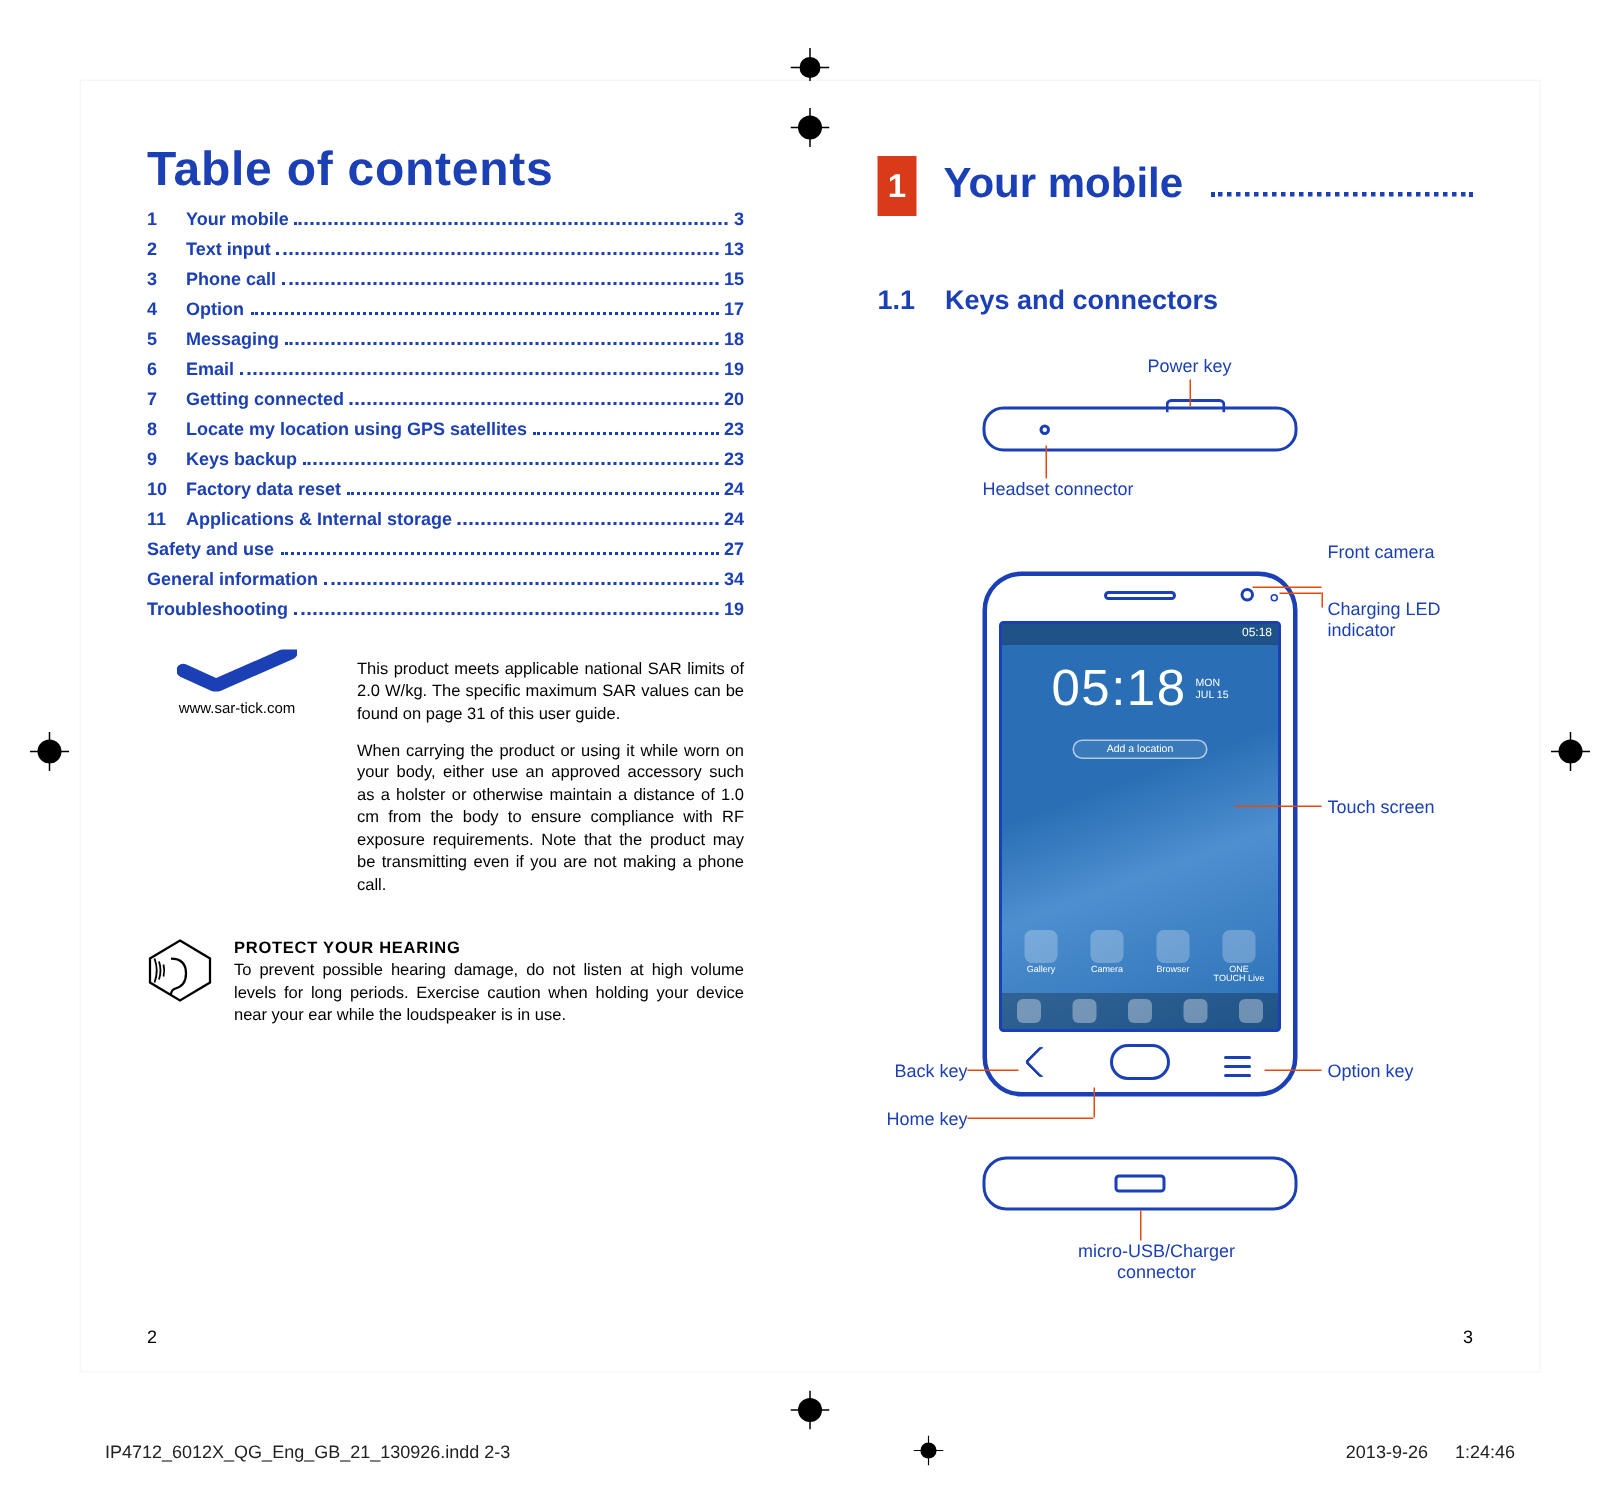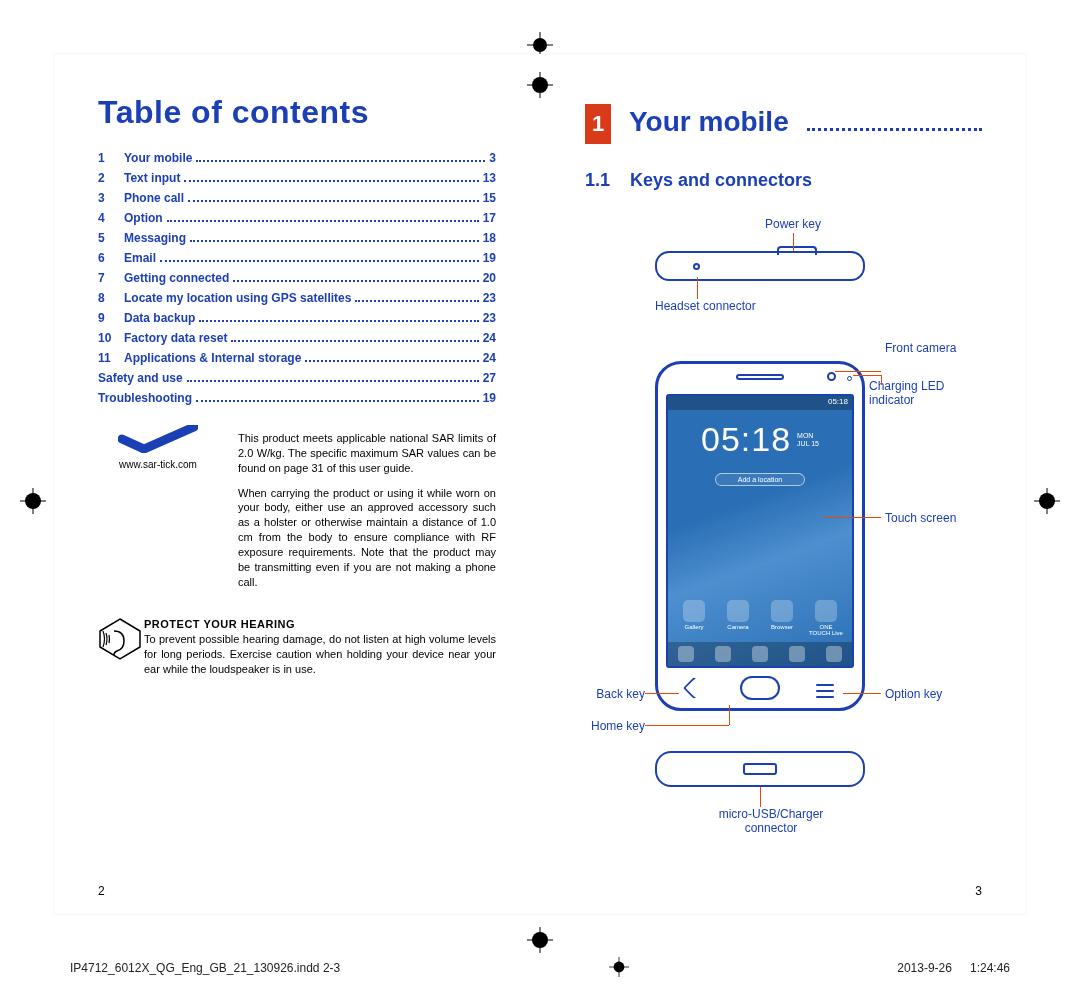--- a/index.html
+++ b/index.html
@@ -32,21 +32,21 @@
   .page {
     width: 50%;
     padding: 40px 44px 30px 44px;
     position: relative;
   }
   .page + .page { border-left: 1px solid rgba(0,0,0,0); }
   h1.toc-title {
     color: var(--blue);
     font-size: 32px;
     font-weight: 700;
-    margin: 0 0 18px 0;
+    margin: 0 0 6px 0;
     letter-spacing: .5px;
   }
   .toc { font-size: 12px; color: var(--blue); font-weight: 700; }
   .toc-line {
     display: flex;
     align-items: baseline;
     margin: 2px 0;
     line-height: 1.5;
   }
   .toc-line .num { width: 26px; flex: none; }
@@ -88,21 +88,21 @@
     flex: 1;
     font-size: 11px;
     color: #000;
     text-align: justify;
     line-height: 1.35;
   }
   .sar-body p { margin: 0 0 10px 0; }
   .hearing {
     margin-top: 18px;
     display: flex;
-    gap: 2px;
+    gap: 14px;
   }
   .hearing-icon {
     width: 44px; height: 44px;
     flex: none;
   }
   .hearing-text {
     flex: 1;
     font-size: 11px;
     color:#000;
     text-align: justify;
@@ -139,21 +139,21 @@
     flex:1;
     border-bottom: 3px dotted var(--blue);
     height: 0;
     margin-bottom: 6px;
   }
   .section-head {
     display:flex; gap:20px; align-items:baseline;
     margin-bottom: 20px;
   }
   .section-num { color: var(--blue); font-size:18px; font-weight:700; }
-  .section-title { color: var(--blue); font-size:18px; font-weight:700; }
+  .section-title { color: var(--blue); font-size:18px; font-weight:700;margin-top:20px; }
 
   .diagram {
     position: relative;
     height: 640px;
     font-size: 12px;
     color: var(--blue);
   }
   .call {
     position:absolute;
     color: var(--blue);
@@ -370,41 +370,47 @@
           <span class="pg">20</span>
         </div>
         <div class="toc-line">
           <span class="num">8</span>
           <span class="label">Locate my location using GPS satellites</span>
           <span class="dots"></span>
           <span class="pg">23</span>
         </div>
         <div class="toc-line">
           <span class="num">9</span>
-          <span class="label">Data backup</span>
+          <span class="label">Keys backup</span>
           <span class="dots"></span>
           <span class="pg">23</span>
         </div>
         <div class="toc-line">
           <span class="num">10</span>
           <span class="label">Factory data reset</span>
           <span class="dots"></span>
           <span class="pg">24</span>
         </div>
         <div class="toc-line">
           <span class="num">11</span>
           <span class="label">Applications &amp; Internal storage</span>
           <span class="dots"></span>
           <span class="pg">24</span>
         </div>
         <div class="toc-line noNum">
           <span class="num"></span>
           <span class="label">Safety and use</span>
           <span class="dots"></span>
           <span class="pg">27</span>
+        </div>
+        <div class="toc-line noNum">
+          <span class="num"></span>
+          <span class="label">General information</span>
+          <span class="dots"></span>
+          <span class="pg">34</span>
         </div>
         <div class="toc-line noNum">
           <span class="num"></span>
           <span class="label">Troubleshooting</span>
           <span class="dots"></span>
           <span class="pg">19</span>
         </div>
       </div>
 
     <div class="sar-block">
@@ -502,21 +508,21 @@
           </div>
         </div>
         <div class="navkey back"></div>
         <div class="navkey home"></div>
         <div class="navkey opt"></div>
       </div>
 
       <div class="call" style="left:300px; top:130px;text-align:center;">Front camera</div>
       <div class="lead h" style="left:250px; top:160px; width:46px;"></div>
 
-      <div class="call" style="left:284px; top:168px; white-space:normal; width:90px;">Charging LED indicator</div>
+      <div class="call" style="left:300px; top:168px; white-space:normal; width:90px;">Charging LED indicator</div>
       <div class="lead h" style="left:268px; top:164px; width:28px;"></div>
       <div class="lead v" style="left:296px; top:164px; height:10px;"></div>
 
       <div class="call" style="left:300px; top:300px;">Touch screen</div>
       <div class="lead h" style="left:238px; top:306px; width:58px;"></div>
 
       <div class="call" style="left:300px; top:476px;">Option key</div>
       <div class="lead h" style="left:258px; top:482px; width:38px;"></div>
 
       <div class="call" style="left:0px; top:476px; text-align:right; width:60px;">Back key</div>

